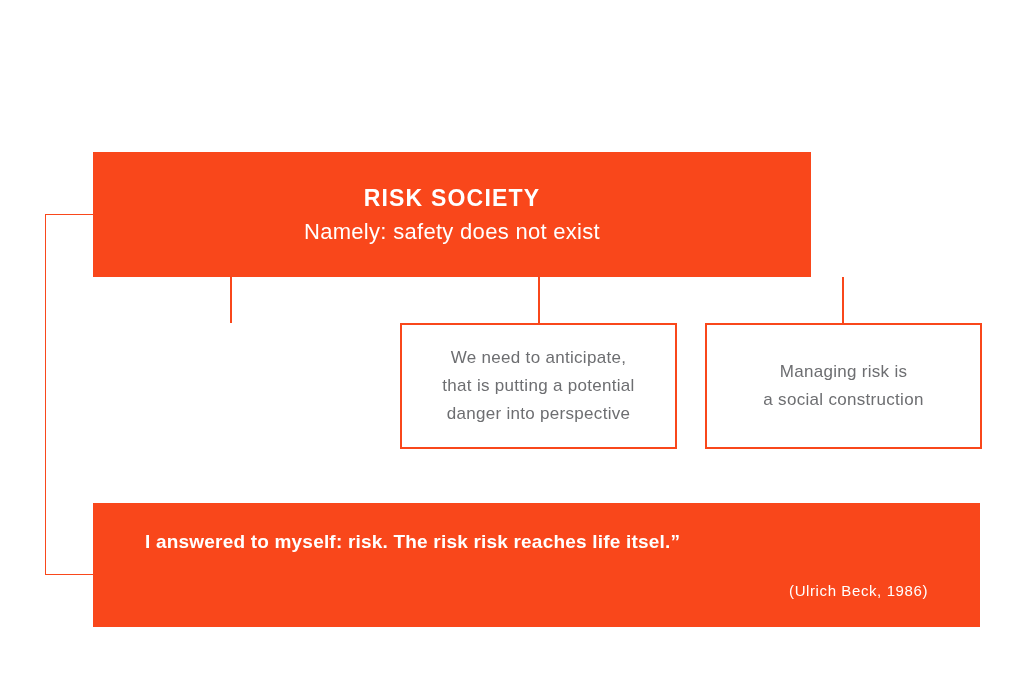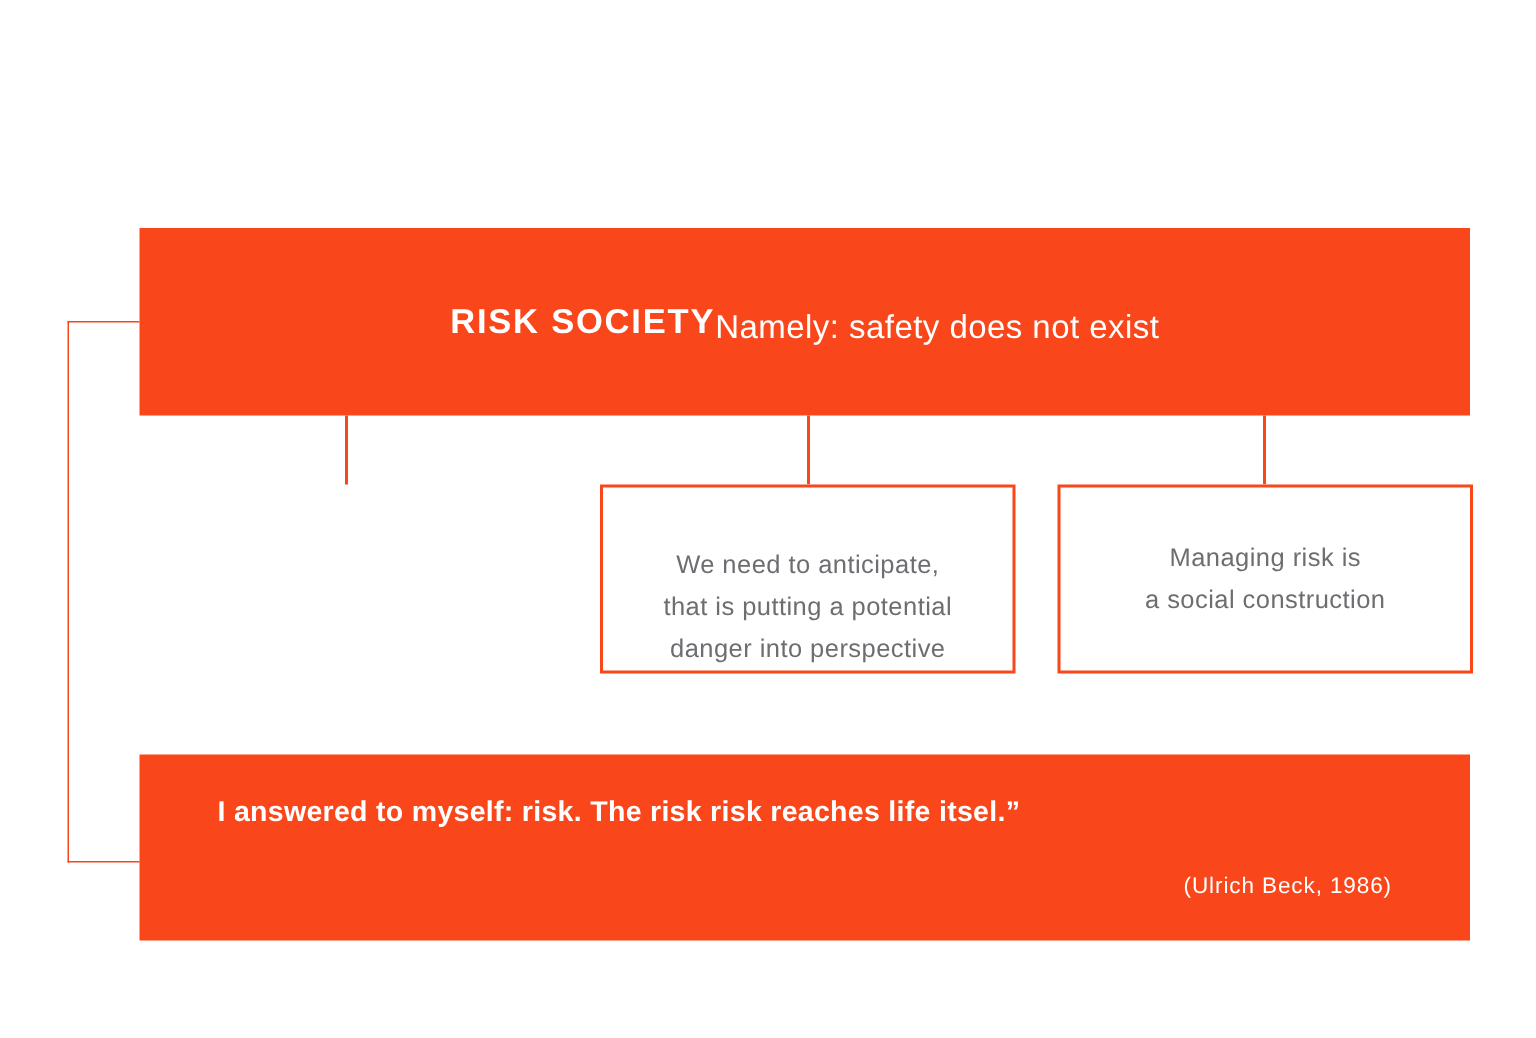--- a/index.html
+++ b/index.html
@@ -36,25 +36,26 @@
     height:361px;
     border-left:1px solid var(--accent);
     border-top:1px solid var(--accent);
     border-bottom:1px solid var(--accent);
     box-sizing:border-box;
   }
   .main-box{
     position:absolute;
     left:93px;
     top:152px;
-    width:887px;
+    width:718px;
     height:125px;
     background:var(--accent);
     color:#fff;
     display:flex;
+    flex-direction:column;
     justify-content:center;
     align-items:center;
     text-align:center;
   }
   .main-heading{
     font-size:23px;
     font-weight:700;
     letter-spacing:1.2px;
   }
   .main-sub{
@@ -83,21 +84,21 @@
     display:flex;
     align-items:center;
     justify-content:center;
     text-align:center;
     color:var(--branch-text);
     font-size:17px;
     line-height:28px;
     letter-spacing:0.3px;
   }
   .b1{left:95px;width:277px;}
-  .b2{left:400px;width:277px;align-items:flex-end;}
+  .b2{left:400px;width:277px;}
   .b3{left:705px;width:277px;}
   .branch-text{white-space:pre-line;}
   .quote-box{
     position:absolute;
     left:93px;
     top:503px;
     width:887px;
     height:124px;
     background:var(--accent);
     color:#fff;

